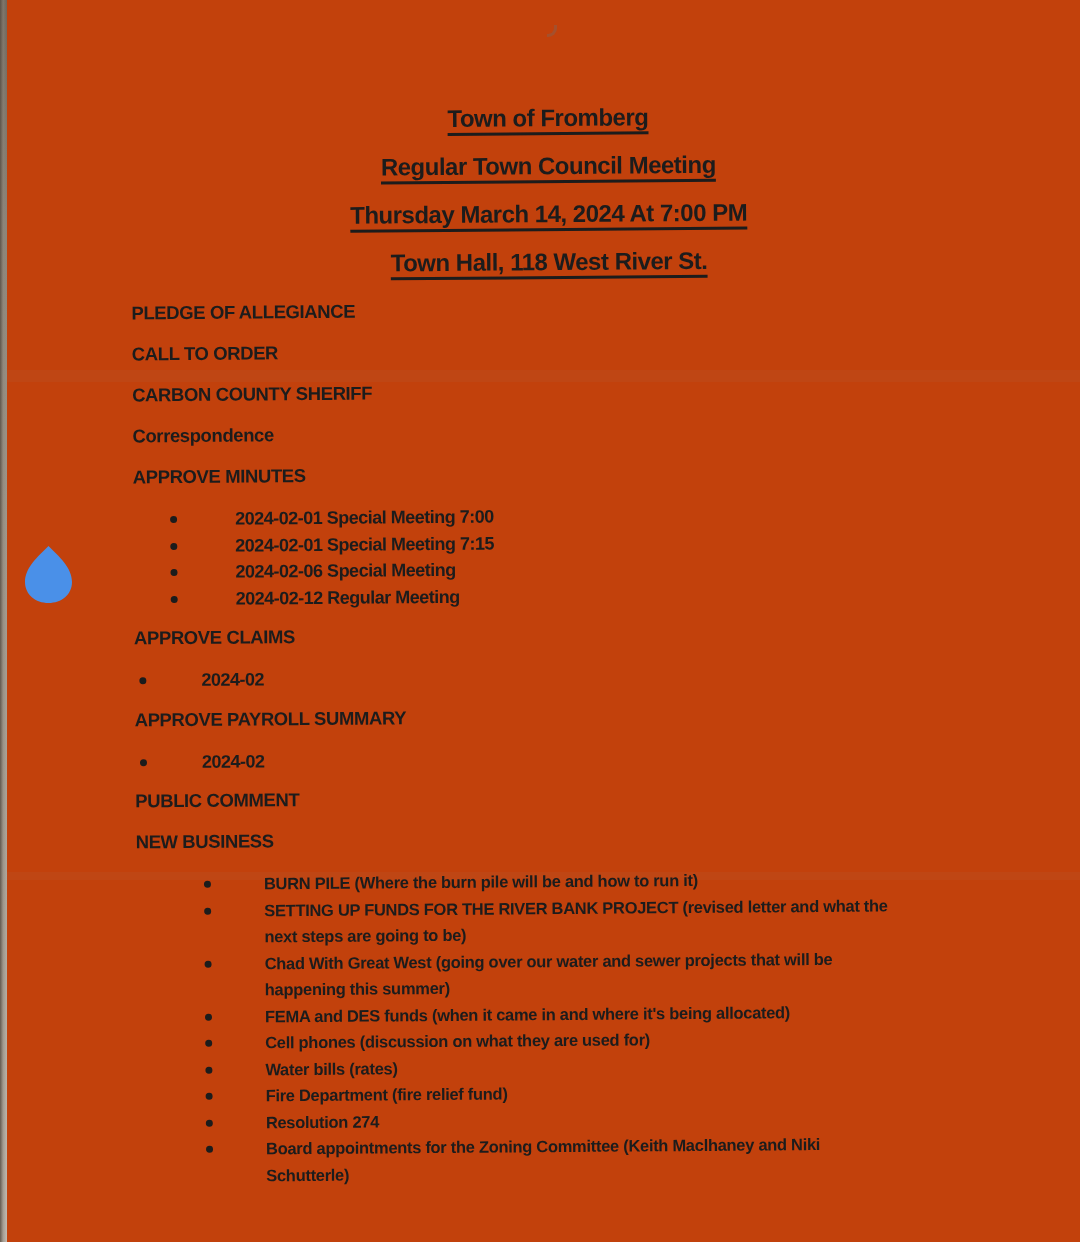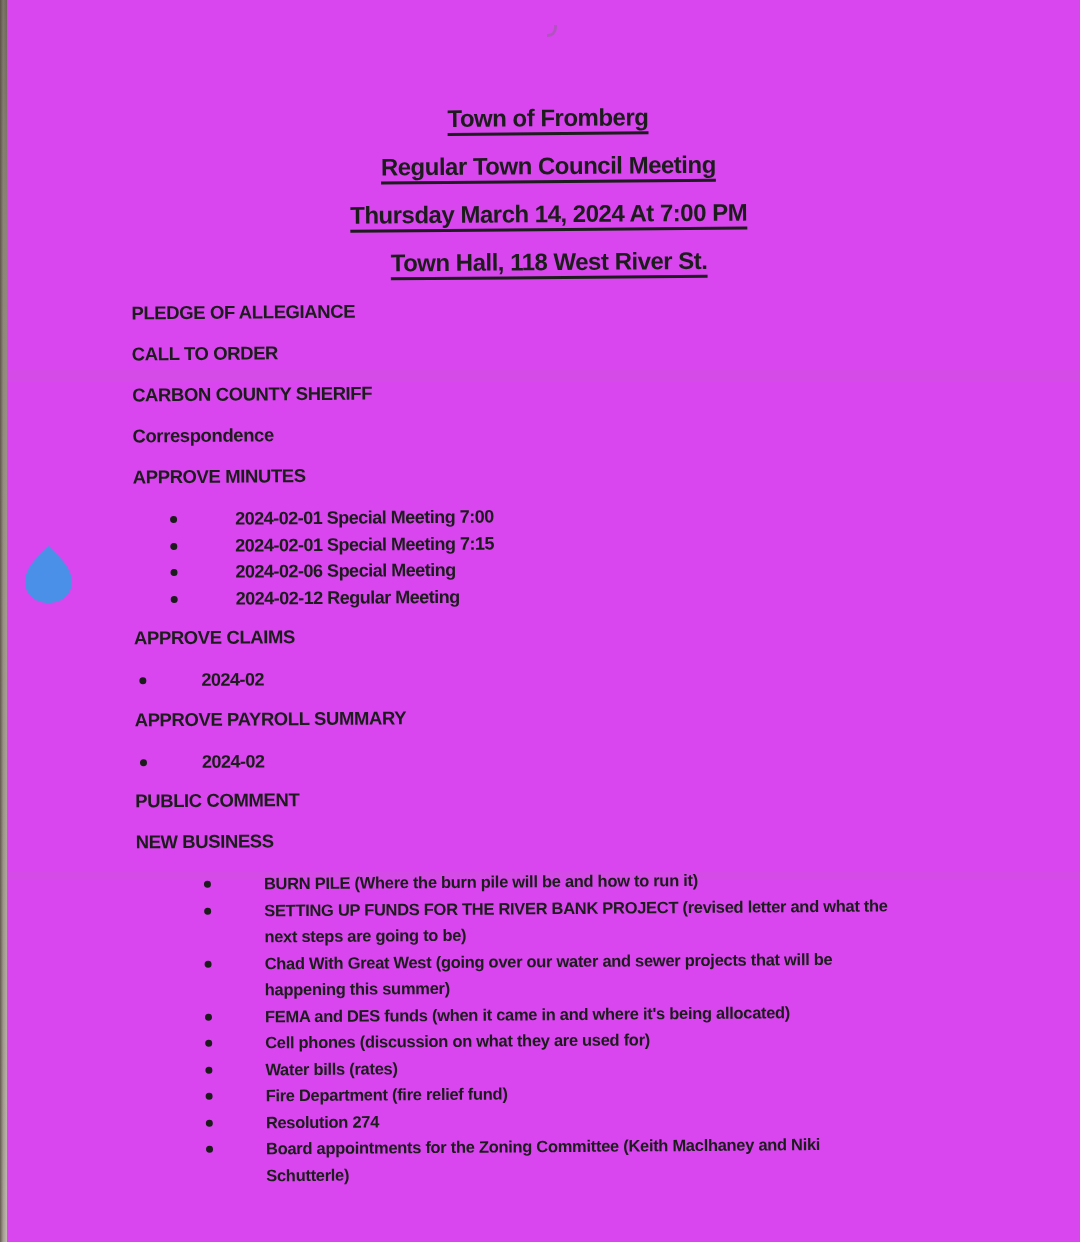--- a/index.html
+++ b/index.html
@@ -13,21 +13,21 @@
   body {
     background: #fdfdfc;
     font-family: "Liberation Sans", sans-serif;
     color: #1c1c1c;
     position: relative;
   }
 
   .page {
     position: absolute;
     inset: 0;
-    background: #d946ef;
+    background: #c2410c;
   }
 
   
   .scan-band {
     position: absolute;
     left: 0;
     width: 100%;
     background: rgba(150, 140, 128, 0.07);
     pointer-events: none;
   }

